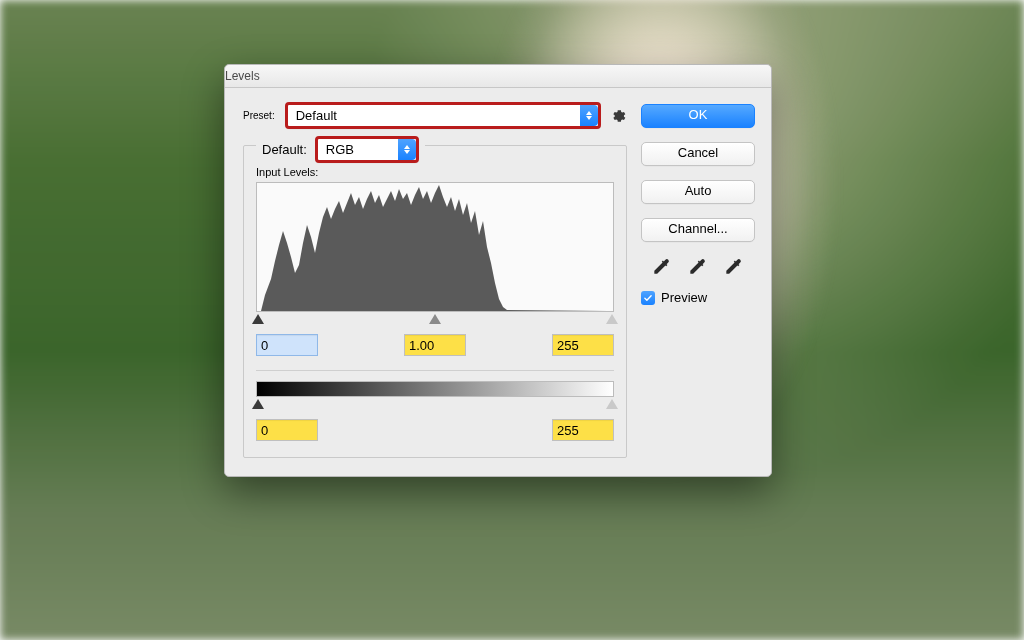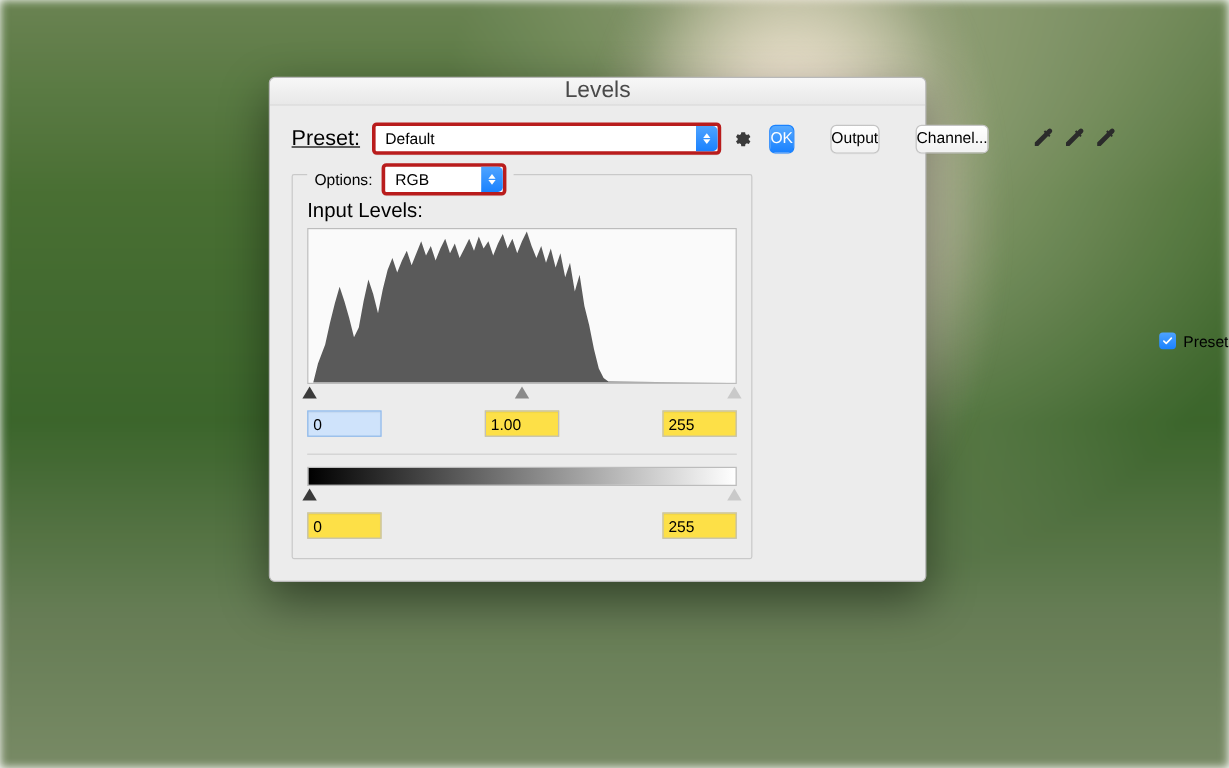--- a/index.html
+++ b/index.html
@@ -34,50 +34,50 @@
     top: 64px;
     width: 546px;
     background: #ececec;
     border: 1px solid #b8b8b8;
     border-radius: 5px;
     box-shadow: 0 15px 40px rgba(0,0,0,0.45);
   }
   .titlebar {
     height: 22px;
     border-bottom: 1px solid #c7c7c7;
-    text-align: center;
+    text-align: left;
     line-height: 22px;
-    font-size: 19px;
+    font-size: 12px;
     color: #4a4a4a;
     background: linear-gradient(#f7f7f7, #e8e8e8);
     border-radius: 5px 5px 0 0;
   }
   .body {
     display: flex;
     gap: 14px;
     padding: 14px 18px 18px 18px;
   }
   .left {
     flex: 1;
   }
   .right {
     width: 112px;
     display: flex;
-    gap: 30px;
+    flex-direction: column;
+    gap: 14px;
     padding-top: 2px;
   }
   .row-preset {
     display: flex;
     align-items: center;
     gap: 10px;
     margin-bottom: 16px;
   }
   .preset-label {
-    font-size: 18px;
-    text-decoration: underline;
+    font-size: 10px;
   }
   .popup {
     flex: 1;
     height: 21px;
     background: #fff;
     border: 3px solid #b91c1c;
     border-radius: 4px;
     display: flex;
     align-items: center;
     position: relative;
@@ -124,21 +124,21 @@
     position: absolute;
     top: -10px;
     left: 12px;
     background: #ececec;
     padding: 0 6px;
     display: flex;
     align-items: center;
     gap: 8px;
   }
   .section-label {
-    font-size: 17px;
+    font-size: 11px;
     margin: 6px 0 4px 0;
   }
   .hist-box {
     background: #fafafa;
     border: 1px solid #bcbcbc;
     height: 128px;
     position: relative;
     overflow: hidden;
   }
   .hist {
@@ -266,21 +266,21 @@
         </div>
         <span class="gear" title="Preset options">
           <svg viewBox="0 0 24 24" width="16" height="16">
             <path fill="#3a3a3a" d="M12 8.5A3.5 3.5 0 1 0 12 15.5 3.5 3.5 0 1 0 12 8.5Z M19.4 13a7.6 7.6 0 0 0 .06-1 7.6 7.6 0 0 0-.06-1l2.1-1.6-2-3.5-2.5 1a7.4 7.4 0 0 0-1.7-1l-.4-2.6H10.1l-.4 2.6a7.4 7.4 0 0 0-1.7 1l-2.5-1-2 3.5L5.6 11a7.6 7.6 0 0 0-.06 1 7.6 7.6 0 0 0 .06 1l-2.1 1.6 2 3.5 2.5-1a7.4 7.4 0 0 0 1.7 1l.4 2.6h4.8l.4-2.6a7.4 7.4 0 0 0 1.7-1l2.5 1 2-3.5Z"></path>
           </svg>
         </span>
       </div>
 
       <div class="group">
         <div class="group-cap">
-          <span>Options:</span>
+          <span>Default:</span>
           <div class="popup small">
             <span>RGB</span>
             <span class="chevcap">
               <span class="chev-up"></span>
                 <span class="chev-down"></span>
             </span>
           </div>
         </div>
 
         <div class="section-label">Input Levels:</div>
@@ -327,21 +327,22 @@
         <div class="inputs-row">
           <input class="num-input" value="0" style="">
           <span></span>
           <input class="num-input" value="255" style="">
         </div>
       </div>
     </div>
 
     <div class="right">
       <div class="btn primary">OK</div>
-      <div class="btn">Output</div>
+      <div class="btn">Cancel</div>
+      <div class="btn">Auto</div>
       <div class="btn">Channel...</div>
 
       <div class="dropper-row">
         <span class="dropper" title="Set black point">
           <svg viewBox="0 0 24 24" width="20" height="20">
             <path fill="#2b2b2b" d="M20.7 3.3a2.4 2.4 0 0 0-3.4 0l-2 2-1-1-1.4 1.4 1 1L4 16.6V20h3.4l9.9-9.9 1 1 1.4-1.4-1-1 2-2a2.4 2.4 0 0 0 0-3.4Z"></path>
           </svg>
         </span>
         <span class="dropper" title="Set gray point">
           <svg viewBox="0 0 24 24" width="20" height="20">
@@ -354,17 +355,17 @@
           </svg>
         </span>
       </div>
 
       <div class="preview-row">
         <span class="chk">
           <svg viewBox="0 0 16 16">
             <path d="M3 8.5 6.2 11.5 13 4.5" stroke="#fff" stroke-width="2.2" fill="none" stroke-linecap="round" stroke-linejoin="round"></path>
           </svg>
         </span>
-        <span>Preset</span>
+        <span>Preview</span>
       </div>
     </div>
   </div>
 </div>
 
 </body></html>

